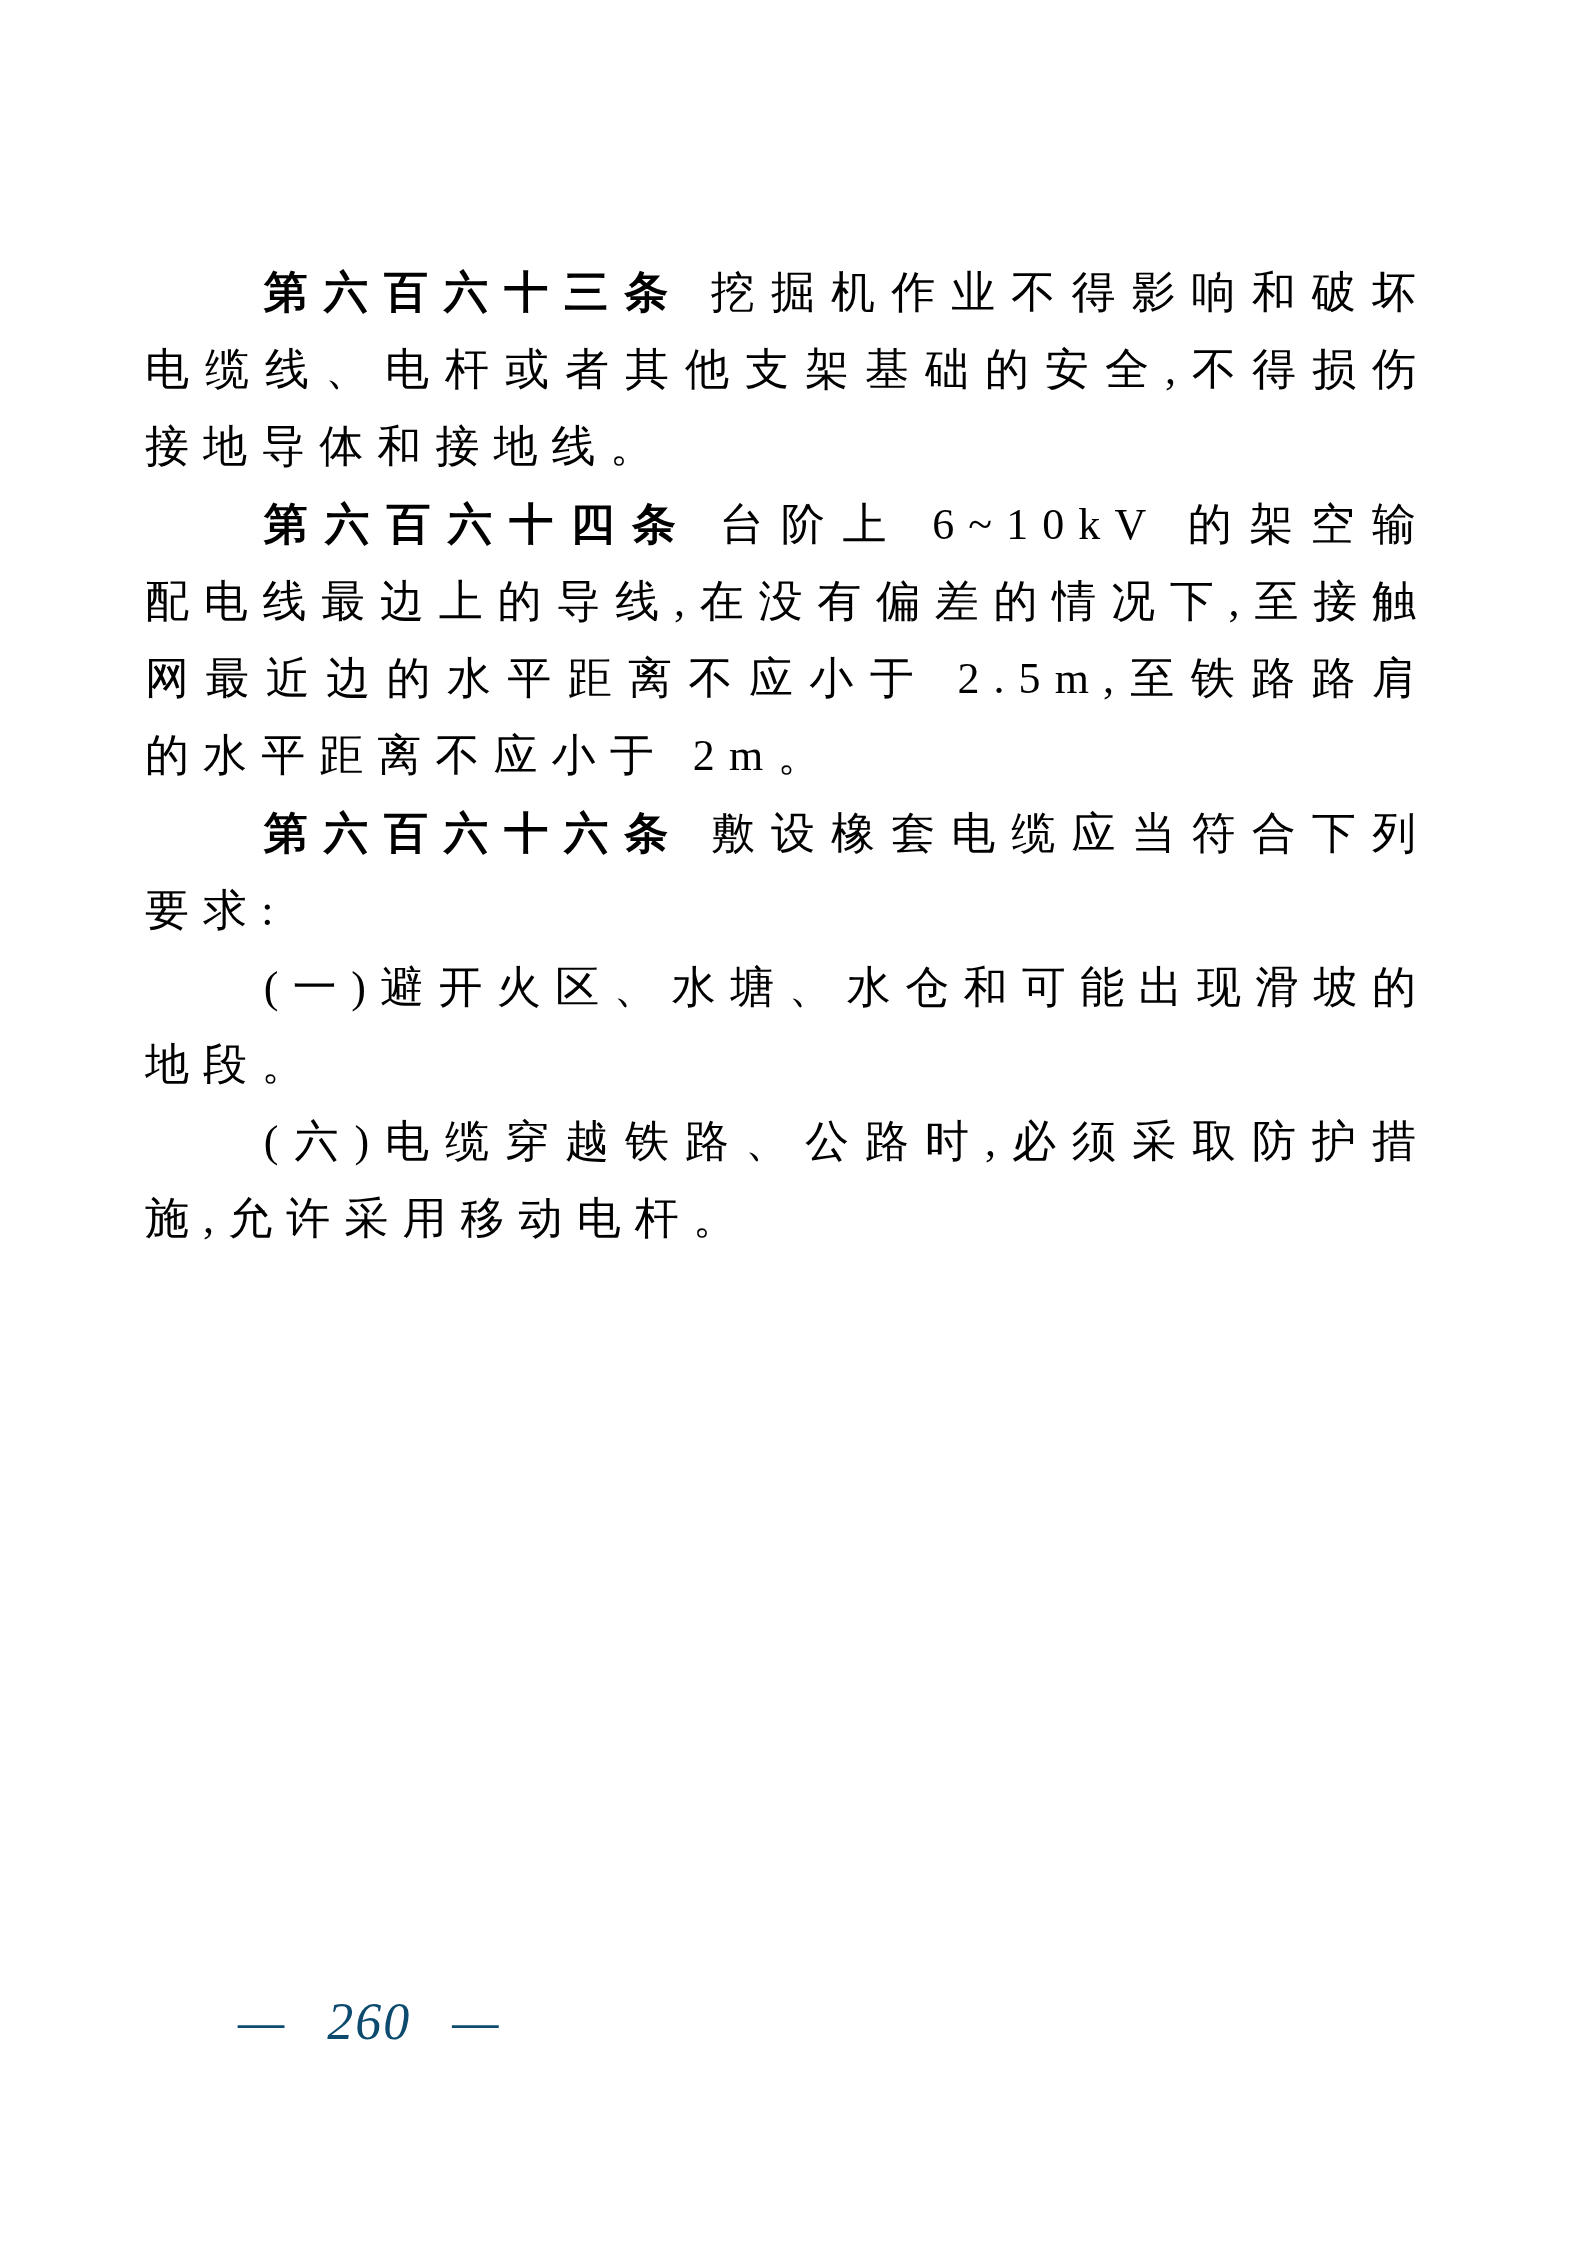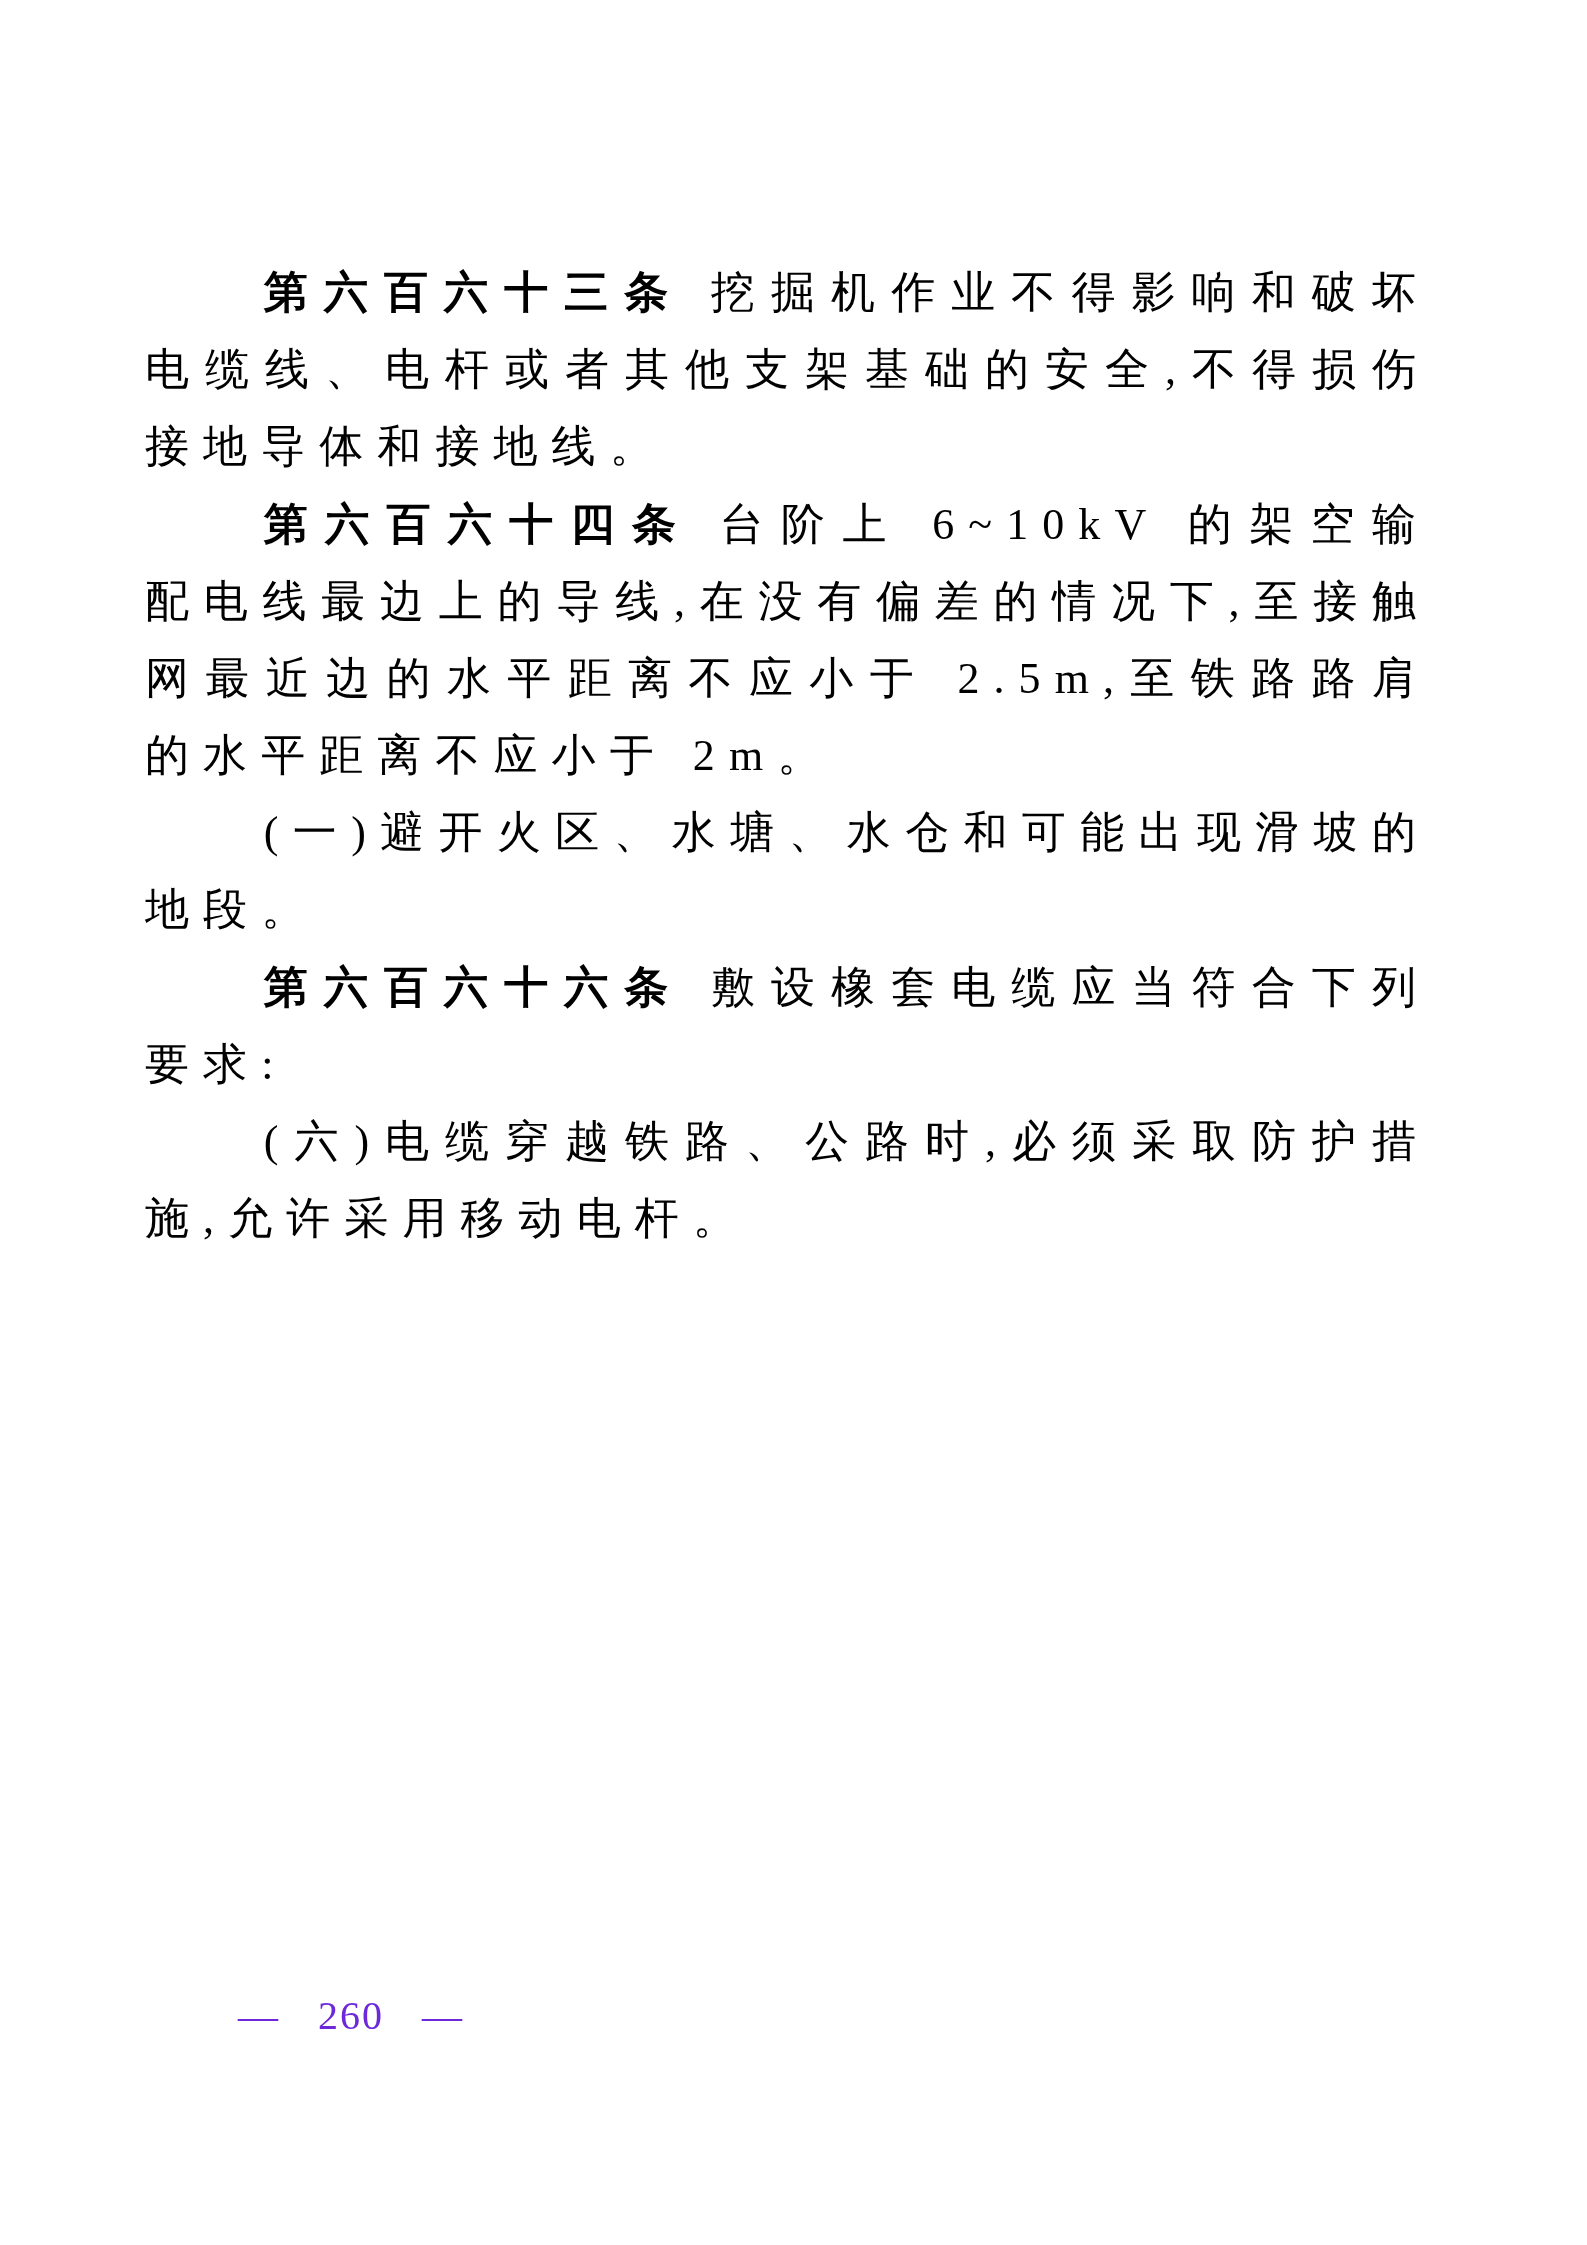--- a/index.html
+++ b/index.html
@@ -34,40 +34,41 @@
   }
   .term {
     font-family: "Liberation Sans", "DejaVu Sans", sans-serif;
     font-weight: 700;
     margin-right: 0.6em;
   }
   .footer {
     position: absolute;
     left: 238px;
     top: 1992px;
-    font-size: 40px;
+    font-size: 52px;
     letter-spacing: 2px;
     word-spacing: 26px;
-    color: #6d28d9;
+    color: #0c4a6e;
+    font-style: italic;
   }
 </style>
 </head>
 <body>
 
 <div class="page">
   <div class="content">
 
     <p class="para"><span class="term">第六百六十三条</span><span>挖掘机作业不得影响和破坏电缆线、电杆或者其他支架基础的安全,不得损伤接地导体和接地线。</span></p>
 
     <p class="para"><span class="term">第六百六十四条</span><span>台阶上 6~10kV 的架空输配电线最边上的导线,在没有偏差的情况下,至接触网最近边的水平距离不应小于 2.5m,至铁路路肩的水平距离不应小于 2m。</span></p>
 
 
+    <p class="para"><span class="term">第六百六十六条</span><span>敷设橡套电缆应当符合下列要求:</span></p>
+
     <p class="para"><span>(一)避开火区、水塘、水仓和可能出现滑坡的地段。</span></p>
-
-    <p class="para"><span class="term">第六百六十六条</span><span>敷设橡套电缆应当符合下列要求:</span></p>
 
 
 
 
 
     <p class="para"><span>(六)电缆穿越铁路、公路时,必须采取防护措施,允许采用移动电杆。</span></p>
 
   </div>
 
   <div class="footer">— 260 —</div>

